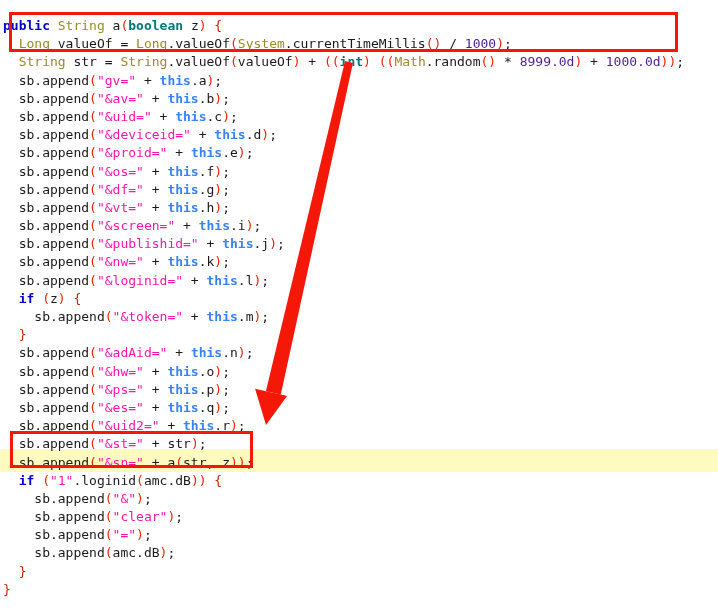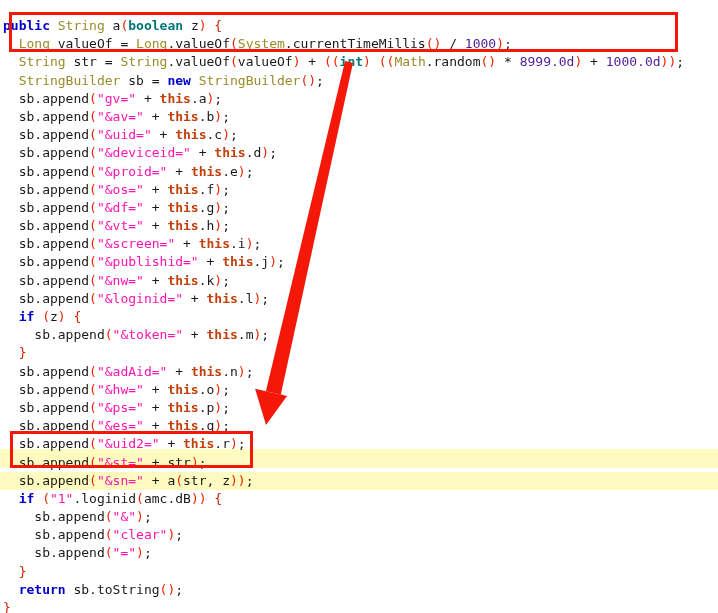--- a/index.html
+++ b/index.html
@@ -36,21 +36,21 @@
     color: #1a1a1a;
   }
   .line.hl {
     background: #fdfbbf;
   }
 
   
   .kw      { color: #0000cc; font-weight: bold; }   
   .prim    { color: #007777; font-weight: bold; }   
   .type    { color: #9a8b2a; }                      
-  .this    { color: #c2410c; font-weight: bold; }   
+  .this    { color: #3b82f6; font-weight: bold; }   
   .str     { color: #ff14b0; }                      
   .num     { color: #4c1d95; }                      
   .punc    { color: #ee2200; }                      
   .plain   { color: #1a1a1a; }
   .brace   { color: #cc2200; }                      
 
   
   #overlay {
     position: absolute;
     left: 0;
@@ -95,21 +95,20 @@
 <div id="page">
 
   <div id="hl-band-layer">
       <div class="hl-band" style="top: 449px; height: 19px; background: rgb(253, 251, 191);"></div>
     </div>
 
   <div id="code">
       <div class="line"><span class="kw">public</span><span class="plain"> </span><span class="type">String</span><span class="plain"> </span><span class="plain">a</span><span class="punc">(</span><span class="prim">boolean</span><span class="plain"> </span><span class="plain">z</span><span class="punc">)</span><span class="plain"> </span><span class="brace">{</span></div>
       <div class="line"><span class="plain">  </span><span class="type">Long</span><span class="plain"> </span><span class="plain">valueOf</span><span class="plain"> = </span><span class="type">Long</span><span class="plain">.</span><span class="plain">valueOf</span><span class="punc">(</span><span class="type">System</span><span class="plain">.</span><span class="plain">currentTimeMillis</span><span class="punc">()</span><span class="plain"> / </span><span class="num">1000</span><span class="punc">)</span><span class="plain">;</span></div>
       <div class="line"><span class="plain">  </span><span class="type">String</span><span class="plain"> </span><span class="plain">str</span><span class="plain"> = </span><span class="type">String</span><span class="plain">.</span><span class="plain">valueOf</span><span class="punc">(</span><span class="plain">valueOf</span><span class="punc">)</span><span class="plain"> + </span><span class="punc">((</span><span class="prim">int</span><span class="punc">)</span><span class="punc"> ((</span><span class="type">Math</span><span class="plain">.</span><span class="plain">random</span><span class="punc">()</span><span class="plain"> * </span><span class="num">8999.0d</span><span class="punc">)</span><span class="plain"> + </span><span class="num">1000.0d</span><span class="punc">))</span><span class="plain">;</span></div>
-      <div class="line"><span class="plain">  </span><span class="type">StringBuilder</span><span class="plain"> </span><span class="plain">sb</span><span class="plain"> = </span><span class="kw">new</span><span class="plain"> </span><span class="type">StringBuilder</span><span class="punc">()</span><span class="plain">;</span></div>
       <div class="line"><span class="plain">  </span><span class="plain">sb</span><span class="plain">.</span><span class="plain">append</span><span class="punc">(</span><span class="str">"gv="</span><span class="plain"> + </span><span class="this">this</span><span class="plain">.a</span><span class="punc">)</span><span class="plain">;</span></div>
       <div class="line"><span class="plain">  </span><span class="plain">sb</span><span class="plain">.</span><span class="plain">append</span><span class="punc">(</span><span class="str">"&amp;av="</span><span class="plain"> + </span><span class="this">this</span><span class="plain">.b</span><span class="punc">)</span><span class="plain">;</span></div>
       <div class="line"><span class="plain">  </span><span class="plain">sb</span><span class="plain">.</span><span class="plain">append</span><span class="punc">(</span><span class="str">"&amp;uid="</span><span class="plain"> + </span><span class="this">this</span><span class="plain">.c</span><span class="punc">)</span><span class="plain">;</span></div>
       <div class="line"><span class="plain">  </span><span class="plain">sb</span><span class="plain">.</span><span class="plain">append</span><span class="punc">(</span><span class="str">"&amp;deviceid="</span><span class="plain"> + </span><span class="this">this</span><span class="plain">.d</span><span class="punc">)</span><span class="plain">;</span></div>
       <div class="line"><span class="plain">  </span><span class="plain">sb</span><span class="plain">.</span><span class="plain">append</span><span class="punc">(</span><span class="str">"&amp;proid="</span><span class="plain"> + </span><span class="this">this</span><span class="plain">.e</span><span class="punc">)</span><span class="plain">;</span></div>
       <div class="line"><span class="plain">  </span><span class="plain">sb</span><span class="plain">.</span><span class="plain">append</span><span class="punc">(</span><span class="str">"&amp;os="</span><span class="plain"> + </span><span class="this">this</span><span class="plain">.f</span><span class="punc">)</span><span class="plain">;</span></div>
       <div class="line"><span class="plain">  </span><span class="plain">sb</span><span class="plain">.</span><span class="plain">append</span><span class="punc">(</span><span class="str">"&amp;df="</span><span class="plain"> + </span><span class="this">this</span><span class="plain">.g</span><span class="punc">)</span><span class="plain">;</span></div>
       <div class="line"><span class="plain">  </span><span class="plain">sb</span><span class="plain">.</span><span class="plain">append</span><span class="punc">(</span><span class="str">"&amp;vt="</span><span class="plain"> + </span><span class="this">this</span><span class="plain">.h</span><span class="punc">)</span><span class="plain">;</span></div>
       <div class="line"><span class="plain">  </span><span class="plain">sb</span><span class="plain">.</span><span class="plain">append</span><span class="punc">(</span><span class="str">"&amp;screen="</span><span class="plain"> + </span><span class="this">this</span><span class="plain">.i</span><span class="punc">)</span><span class="plain">;</span></div>
       <div class="line"><span class="plain">  </span><span class="plain">sb</span><span class="plain">.</span><span class="plain">append</span><span class="punc">(</span><span class="str">"&amp;publishid="</span><span class="plain"> + </span><span class="this">this</span><span class="plain">.j</span><span class="punc">)</span><span class="plain">;</span></div>
@@ -122,22 +121,22 @@
       <div class="line"><span class="plain">  </span><span class="plain">sb</span><span class="plain">.</span><span class="plain">append</span><span class="punc">(</span><span class="str">"&amp;hw="</span><span class="plain"> + </span><span class="this">this</span><span class="plain">.o</span><span class="punc">)</span><span class="plain">;</span></div>
       <div class="line"><span class="plain">  </span><span class="plain">sb</span><span class="plain">.</span><span class="plain">append</span><span class="punc">(</span><span class="str">"&amp;ps="</span><span class="plain"> + </span><span class="this">this</span><span class="plain">.p</span><span class="punc">)</span><span class="plain">;</span></div>
       <div class="line"><span class="plain">  </span><span class="plain">sb</span><span class="plain">.</span><span class="plain">append</span><span class="punc">(</span><span class="str">"&amp;es="</span><span class="plain"> + </span><span class="this">this</span><span class="plain">.q</span><span class="punc">)</span><span class="plain">;</span></div>
       <div class="line"><span class="plain">  </span><span class="plain">sb</span><span class="plain">.</span><span class="plain">append</span><span class="punc">(</span><span class="str">"&amp;uid2="</span><span class="plain"> + </span><span class="this">this</span><span class="plain">.r</span><span class="punc">)</span><span class="plain">;</span></div>
       <div class="line"><span class="plain">  </span><span class="plain">sb</span><span class="plain">.</span><span class="plain">append</span><span class="punc">(</span><span class="str">"&amp;st="</span><span class="plain"> + </span><span class="plain">str</span><span class="punc">)</span><span class="plain">;</span></div>
       <div class="line hl"><span class="plain">  </span><span class="plain">sb</span><span class="plain">.</span><span class="plain">append</span><span class="punc">(</span><span class="str">"&amp;sn="</span><span class="plain"> + </span><span class="plain">a</span><span class="punc">(</span><span class="plain">str, z</span><span class="punc">))</span><span class="plain">;</span></div>
       <div class="line"><span class="plain">  </span><span class="kw">if</span><span class="plain"> </span><span class="punc">(</span><span class="str">"1"</span><span class="plain">.</span><span class="plain">loginid</span><span class="punc">(</span><span class="plain">amc.dB</span><span class="punc">))</span><span class="plain"> </span><span class="brace">{</span></div>
       <div class="line"><span class="plain">    </span><span class="plain">sb</span><span class="plain">.</span><span class="plain">append</span><span class="punc">(</span><span class="str">"&amp;"</span><span class="punc">)</span><span class="plain">;</span></div>
       <div class="line"><span class="plain">    </span><span class="plain">sb</span><span class="plain">.</span><span class="plain">append</span><span class="punc">(</span><span class="str">"clear"</span><span class="punc">)</span><span class="plain">;</span></div>
       <div class="line"><span class="plain">    </span><span class="plain">sb</span><span class="plain">.</span><span class="plain">append</span><span class="punc">(</span><span class="str">"="</span><span class="punc">)</span><span class="plain">;</span></div>
+      <div class="line"><span class="plain">    </span><span class="plain">sb</span><span class="plain">.</span><span class="plain">append</span><span class="punc">(</span><span class="plain">amc.dB</span><span class="punc">)</span><span class="plain">;</span></div>
       <div class="line"><span class="plain">  </span><span class="brace">}</span></div>
-      <div class="line"><span class="plain">  </span><span class="kw">return</span><span class="plain"> </span><span class="plain">sb</span><span class="plain">.</span><span class="plain">toString</span><span class="punc">()</span><span class="plain">;</span></div>
       <div class="line"><span class="brace">}</span></div>
     </div>
 
   <div id="overlay">
     <svg id="arrow-svg" viewBox="0 0 718 613" xmlns="http://www.w3.org/2000/svg">
         <polygon points="345.0518905618932,61.09726423316015 352.9481094381068,62.90273576683985 280.81316481660053,394.53538695279013 265.8980847170859,391.1250518336174" fill="#f51707"></polygon>
         <polygon points="266,425 255.07734033116355,388.6508871393156 270.3726087469403,392.1481523693692 280.06741081162477,394.36487019683153 287.064338093603,395.9647185836199" fill="#f51707"></polygon>
       </svg>
   <div class="anno-box" style="left: 9px; top: 12px; width: 669px; height: 40px; border-color: rgb(245, 23, 7);"></div>
       <div class="anno-box" style="left: 10px; top: 431px; width: 243px; height: 37px; border-color: rgb(245, 23, 7);"></div>

